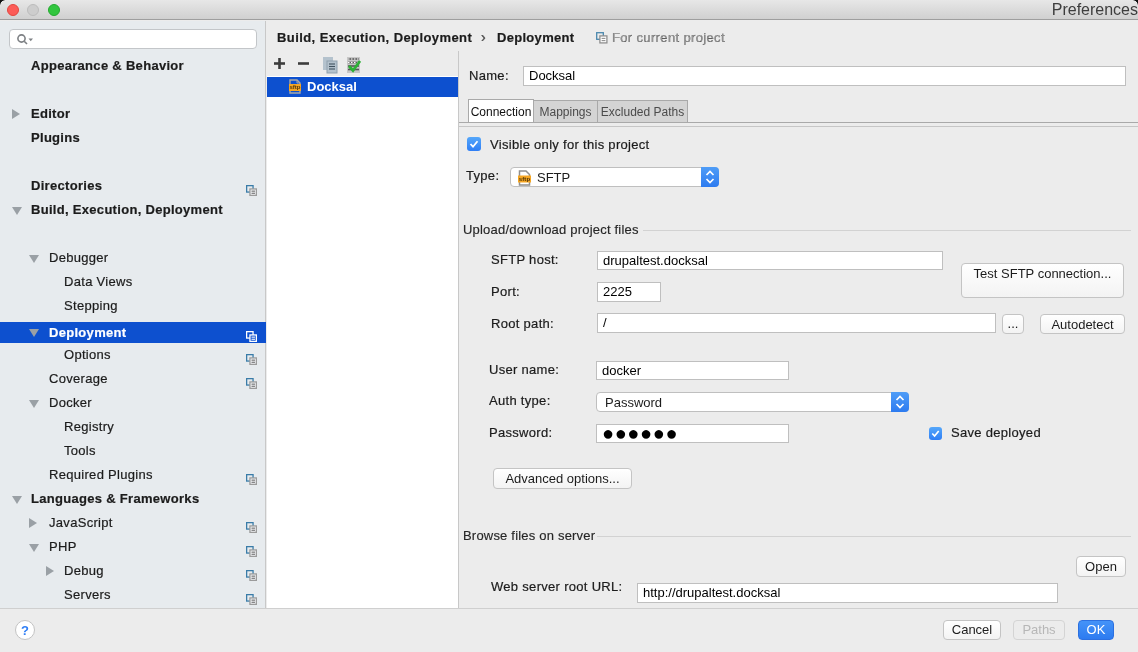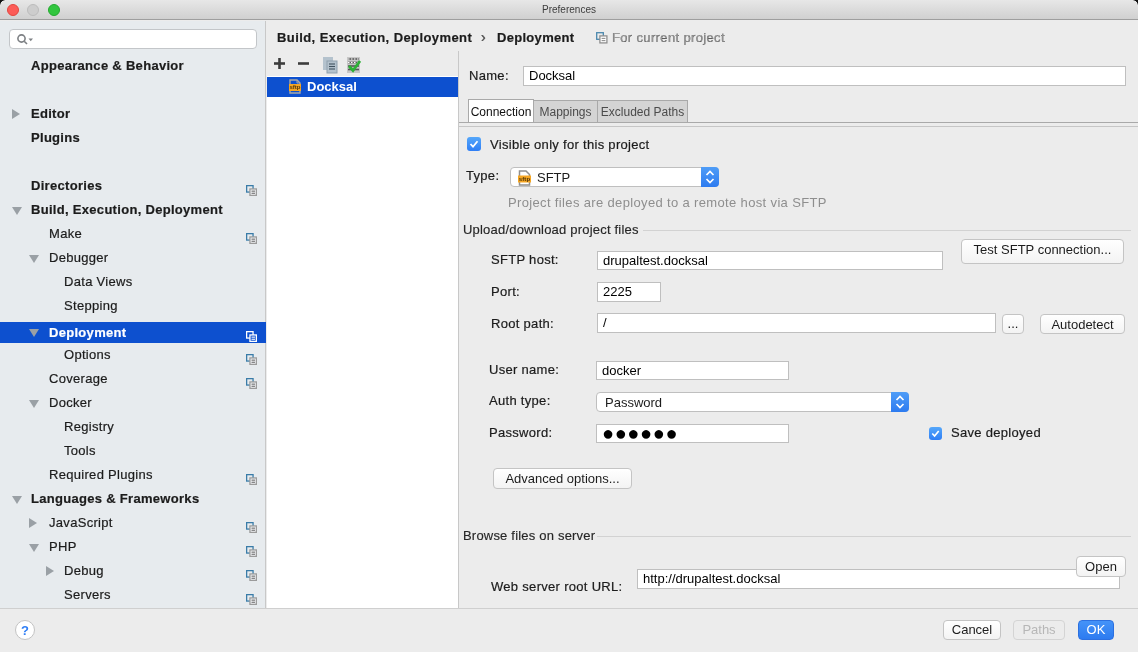--- a/index.html
+++ b/index.html
@@ -1,20 +1,20 @@
 <!DOCTYPE html>
 <html><head><meta charset="utf-8">
 <style>
 *{margin:0;padding:0;box-sizing:border-box}
 html,body{width:1138px;height:652px;overflow:hidden}
 #win{position:absolute;top:0;left:0;width:1138px;height:652px;font-family:"Liberation Sans",sans-serif;font-size:13px;color:#1c1c1c;background:#ececec}
 .abs{position:absolute}
 
 #titlebar{position:absolute;top:0;left:0;width:1138px;height:20px;background:linear-gradient(#e7e7e7,#d0d0d0);border-bottom:1px solid #9e9e9e}
-#title{position:absolute;top:0;left:0;width:100%;text-align:center;line-height:19px;font-size:10px;color:#3d3d3d}
+#title{position:absolute;top:0;left:0;width:100%;text-align:right;line-height:19px;font-size:16px;color:#3d3d3d}
 .tl{position:absolute;top:4px;width:12px;height:12px;border-radius:50%}
 
 #sidebar{position:absolute;top:21px;left:0;width:266px;height:587px;background:#e7ebee;border-right:1px solid #c8c8c8}
 #search{position:absolute;top:8px;left:9px;width:248px;height:20px;background:#fff;border:1px solid #c3c6c9;border-radius:4px}
 .trow{position:absolute;left:0;width:266px;height:24px;line-height:24px;white-space:nowrap;letter-spacing:0.3px;-webkit-text-stroke:0.2px currentColor}
 .trow.sel{background:#0d50cf;color:#fff}
 .trow b{font-weight:bold}
 .arr{position:absolute;top:7px;width:0;height:0}
 .arr.c{border-left:8px solid #9aa0a5;border-top:5px solid transparent;border-bottom:5px solid transparent}
 .arr.e{border-top:8px solid #9aa0a5;border-left:5px solid transparent;border-right:5px solid transparent;top:9px}
@@ -80,29 +80,20 @@
         <span class="ticon"><svg width="11" height="11" viewBox="0 0 12 12">
             <rect x="0.7" y="0.7" width="7" height="7" fill="none" stroke="#3a7ca8" stroke-width="1.4"></rect>
             <rect x="4.3" y="4.3" width="7" height="7" fill="#f4f6f8" stroke="#9b9b9b" stroke-width="1.4"></rect>
             <line x1="6" y1="6.7" x2="9.8" y2="6.7" stroke="#6b6b6b" stroke-width="1.2"></line>
             <line x1="6" y1="9" x2="9.8" y2="9" stroke="#6b6b6b" stroke-width="1.2"></line>
           </svg></span>
       </div>
     <div class="trow" style="top:177px">
         <span class="arr e" style="left:12px"></span>
         <b style="position:absolute;left:31px">Build, Execution, Deployment</b>
-      </div>
-    <div class="trow" style="top:201px">
-        <span style="position:absolute;left:49px">Make</span>
-        <span class="ticon"><svg width="11" height="11" viewBox="0 0 12 12">
-            <rect x="0.7" y="0.7" width="7" height="7" fill="none" stroke="#3a7ca8" stroke-width="1.4"></rect>
-            <rect x="4.3" y="4.3" width="7" height="7" fill="#f4f6f8" stroke="#9b9b9b" stroke-width="1.4"></rect>
-            <line x1="6" y1="6.7" x2="9.8" y2="6.7" stroke="#6b6b6b" stroke-width="1.2"></line>
-            <line x1="6" y1="9" x2="9.8" y2="9" stroke="#6b6b6b" stroke-width="1.2"></line>
-          </svg></span>
       </div>
     <div class="trow" style="top:225px">
         <span class="arr e" style="left:29px"></span>
         <span style="position:absolute;left:49px">Debugger</span>
       </div>
     <div class="trow" style="top:249px">
         <span style="position:absolute;left:64px">Data Views</span>
       </div>
     <div class="trow" style="top:273px">
         <span style="position:absolute;left:64px">Stepping</span>
@@ -283,28 +274,27 @@
         <text x="6.5" y="11" font-size="6.2" font-weight="bold" fill="#54380a" text-anchor="middle" font-family="Liberation Sans,sans-serif">sftp</text>
       </svg>
       <span style="position:absolute;left:26px;top:1px;line-height:18px">SFTP</span>
       <div class="step" style="height:20px">
         <svg width="18" height="20" viewBox="0 0 18 20">
             <path d="M5.5 8 L9 4.5 L12.5 8" fill="none" stroke="#fff" stroke-width="1.7"></path>
             <path d="M5.5 12 L9 15.5 L12.5 12" fill="none" stroke="#fff" stroke-width="1.7"></path>
           </svg>
       </div>
     </div>
-    <div class="hint" style="left:49px;top:144px">Project files are deployed to a remote host via SFTP</div>
 
     <div class="grp" style="left:4px;top:171px">Upload/download project files</div>
     <div class="grpline" style="left:184px;top:179px;width:488px"></div>
 
     <div class="lbl" style="left:32px;top:201px">SFTP host:</div>
     <div class="field" style="left:138px;top:200px;width:346px;height:19px">drupaltest.docksal</div>
-    <div class="btn" style="left:502px;top:188px;width:163px;height:25px;line-height:19px">Test SFTP connection...</div>
+    <div class="btn" style="left:502px;top:212px;width:163px;height:35px;line-height:19px">Test SFTP connection...</div>
 
     <div class="lbl" style="left:32px;top:233px">Port:</div>
     <div class="field" style="left:138px;top:231px;width:64px;height:20px">2225</div>
 
     <div class="lbl" style="left:32px;top:265px">Root path:</div>
     <div class="field" style="left:138px;top:262px;width:399px;height:20px">/</div>
     <div class="btn" style="left:543px;top:263px;width:22px;height:20px;line-height:17px">...</div>
     <div class="btn" style="left:581px;top:263px;width:85px;height:20px;line-height:19px">Autodetect</div>
 
     <div class="lbl" style="left:30px;top:311px">User name:</div>
@@ -329,21 +319,21 @@
         </svg>
       </div>
     <div class="lbl" style="left:492px;top:374px">Save deployed</div>
 
     <div class="btn" style="left:34px;top:417px;width:139px;height:21px;line-height:19px">Advanced options...</div>
 
     <div class="grp" style="left:4px;top:477px">Browse files on server</div>
     <div class="grpline" style="left:138px;top:485px;width:534px"></div>
 
     <div class="lbl" style="left:32px;top:528px">Web server root URL:</div>
-    <div class="field" style="left:178px;top:518px;width:483px;height:20px">http://drupaltest.docksal</div>
+    <div class="field" style="left:178px;top:532px;width:421px;height:20px">http://drupaltest.docksal</div>
     <div class="btn" style="left:617px;top:505px;width:50px;height:21px;line-height:19px">Open</div>
   </div>
 
   <div id="bottombar">
     <div style="position:absolute;left:15px;top:11px;width:20px;height:20px;border-radius:50%;background:#fff;border:1px solid #c3c3c3;text-align:center;line-height:20px;color:#2e7ef5;font-size:13px;font-weight:bold">?</div>
     <div class="btn" style="left:943px;top:11px;width:58px;height:20px;line-height:18px">Cancel</div>
     <div class="btn" style="left:1013px;top:11px;width:52px;height:20px;line-height:18px;background:#ececec;border-color:#d4d4d4;color:#b7b7b7">Paths</div>
     <div class="btn" style="left:1078px;top:11px;width:36px;height:20px;line-height:18px;background:linear-gradient(#4493f8,#2d7bf0);border-color:#2c70e0;color:#fff">OK</div>
   </div>
 </div>

